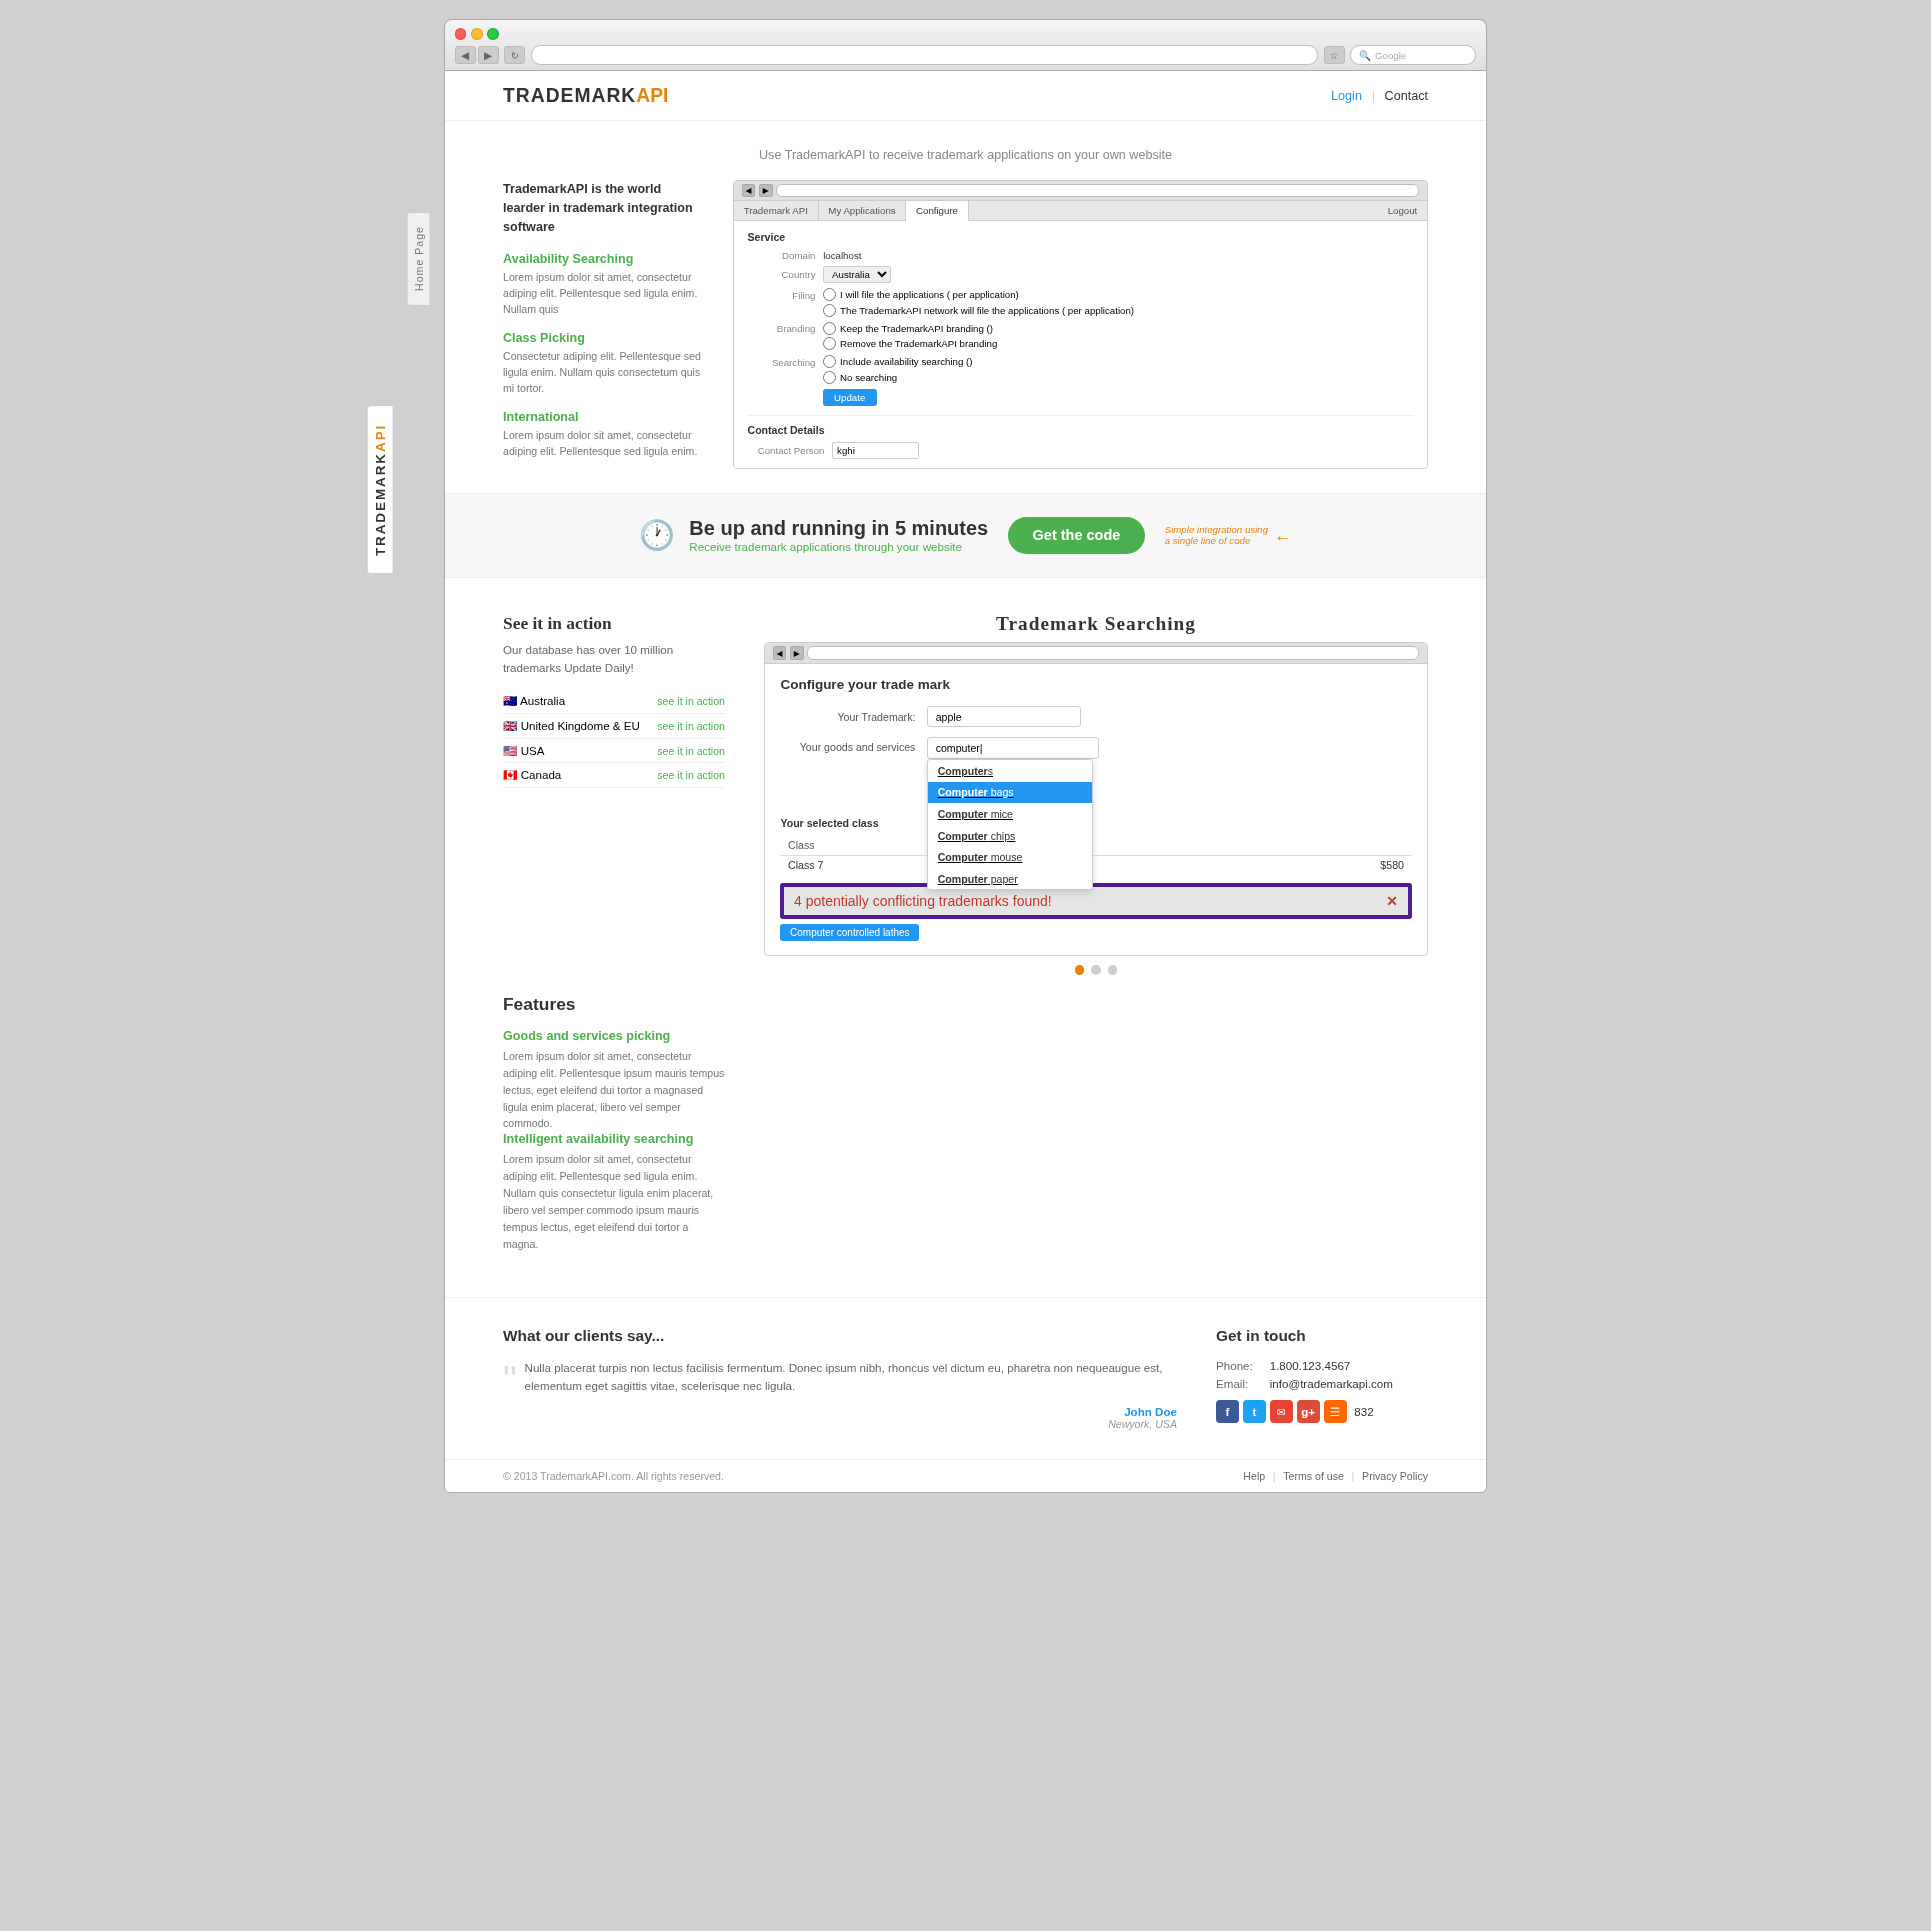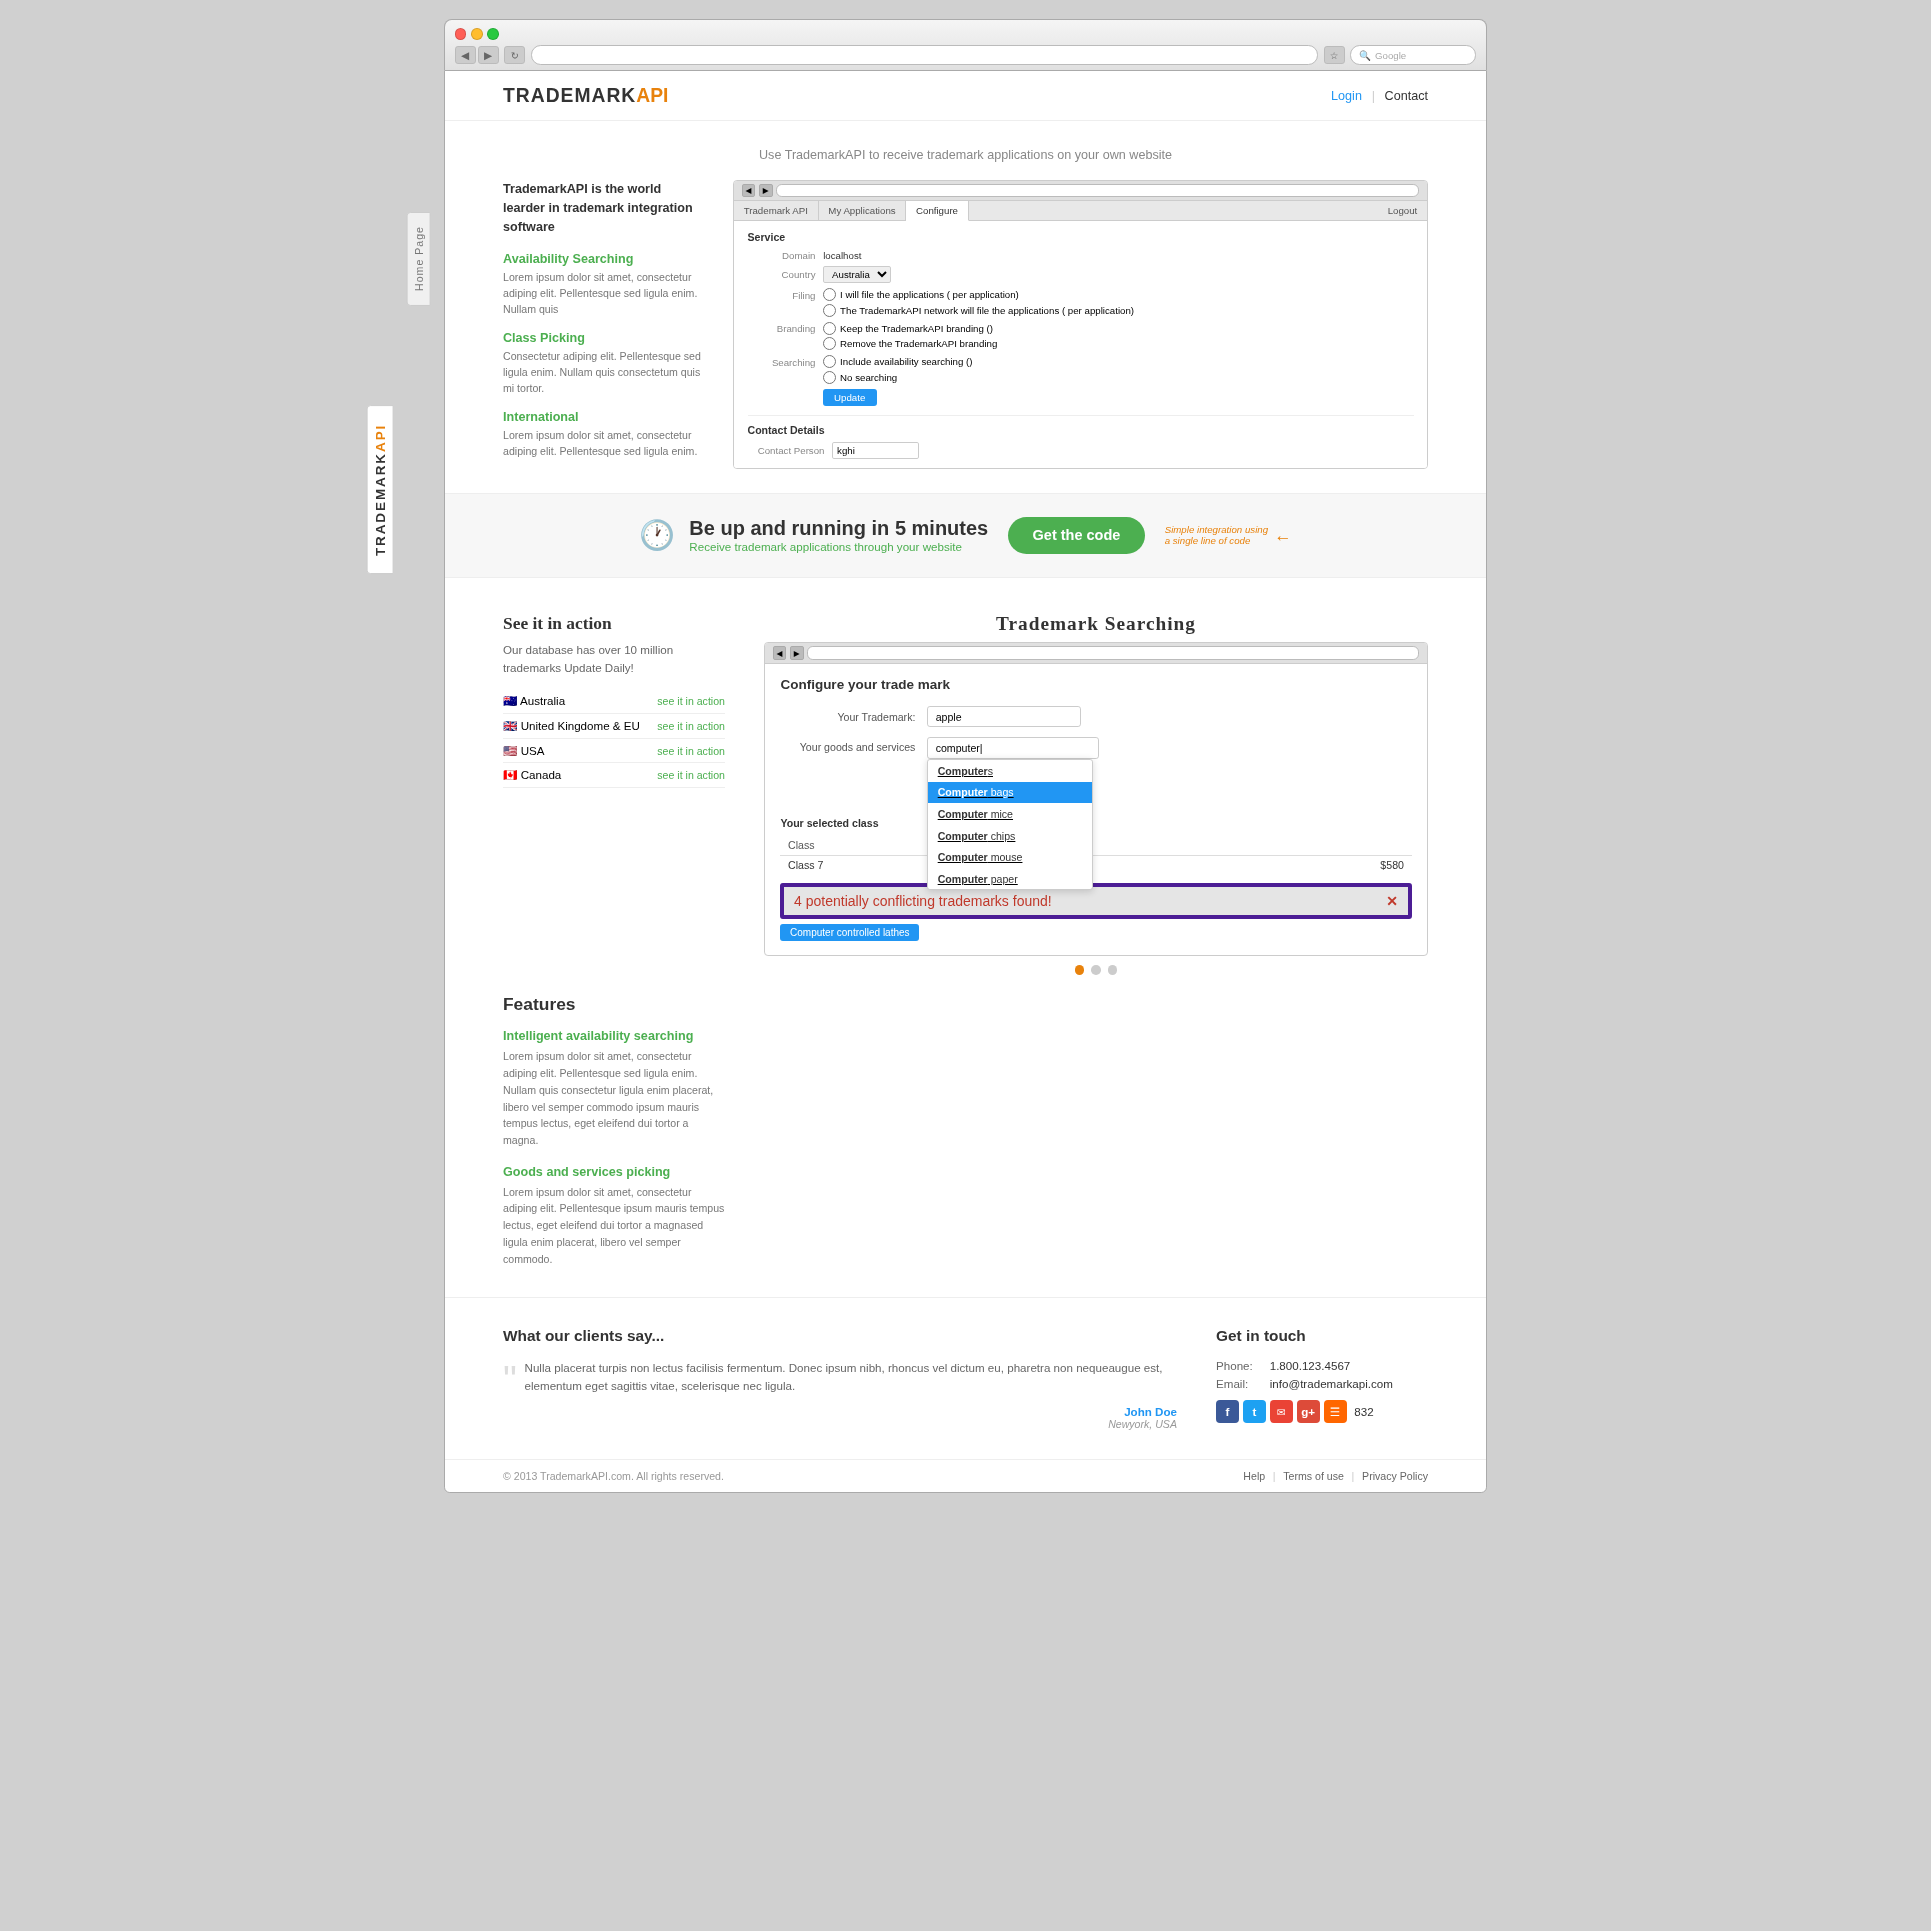--- a/index.html
+++ b/index.html
@@ -262,27 +262,27 @@
           <div style="width:9.7px;height:9.7px;border-radius:50%;background:#e8820c;"></div>
           <div style="width:9.7px;height:9.7px;border-radius:50%;background:#ccc;"></div>
           <div style="width:9.7px;height:9.7px;border-radius:50%;background:#ccc;"></div>
         </div>
       </div>
     </div>
 
     <div style="padding:9.7px 58px 29px;display:flex;gap:39px;">
       <div style="flex:0 0 222px;">
         <h2 style="font-size:17.4px;font-weight:bold;color:#333;margin-bottom:13.5px;">Features</h2>
+        <div>
+          <div style="font-size:12.6px;font-weight:bold;color:#4caf50;margin-bottom:4.8px;">Goods and services picking</div>
+          <div style="font-size:10.6px;color:#777;line-height:1.6;">Lorem ipsum dolor sit amet, consectetur adiping elit. Pellentesque ipsum mauris tempus lectus, eget eleifend dui tortor a magnased ligula enim placerat, libero vel semper commodo.</div>
+        </div>
         <div style="margin-bottom:15.4px;">
           <div style="font-size:12.6px;font-weight:bold;color:#4caf50;margin-bottom:4.8px;">Intelligent availability searching</div>
           <div style="font-size:10.6px;color:#777;line-height:1.6;">Lorem ipsum dolor sit amet, consectetur adiping elit. Pellentesque sed ligula enim. Nullam quis consectetur ligula enim placerat, libero vel semper commodo ipsum mauris tempus lectus, eget eleifend dui tortor a magna.</div>
-        </div>
-        <div>
-          <div style="font-size:12.6px;font-weight:bold;color:#4caf50;margin-bottom:4.8px;">Goods and services picking</div>
-          <div style="font-size:10.6px;color:#777;line-height:1.6;">Lorem ipsum dolor sit amet, consectetur adiping elit. Pellentesque ipsum mauris tempus lectus, eget eleifend dui tortor a magnased ligula enim placerat, libero vel semper commodo.</div>
         </div>
       </div>
       <div style="flex:1;"></div>
     </div>
 
     <div style="padding:29px 58px; display:flex; gap:39px; border-top:1px solid #eee;">
 
       <div style="flex:1;">
         <h2 style="font-size:15.4px;font-weight:bold;color:#333;margin-bottom:13.5px;">What our clients say...</h2>
         <div style="display:flex;align-items:flex-start;">

